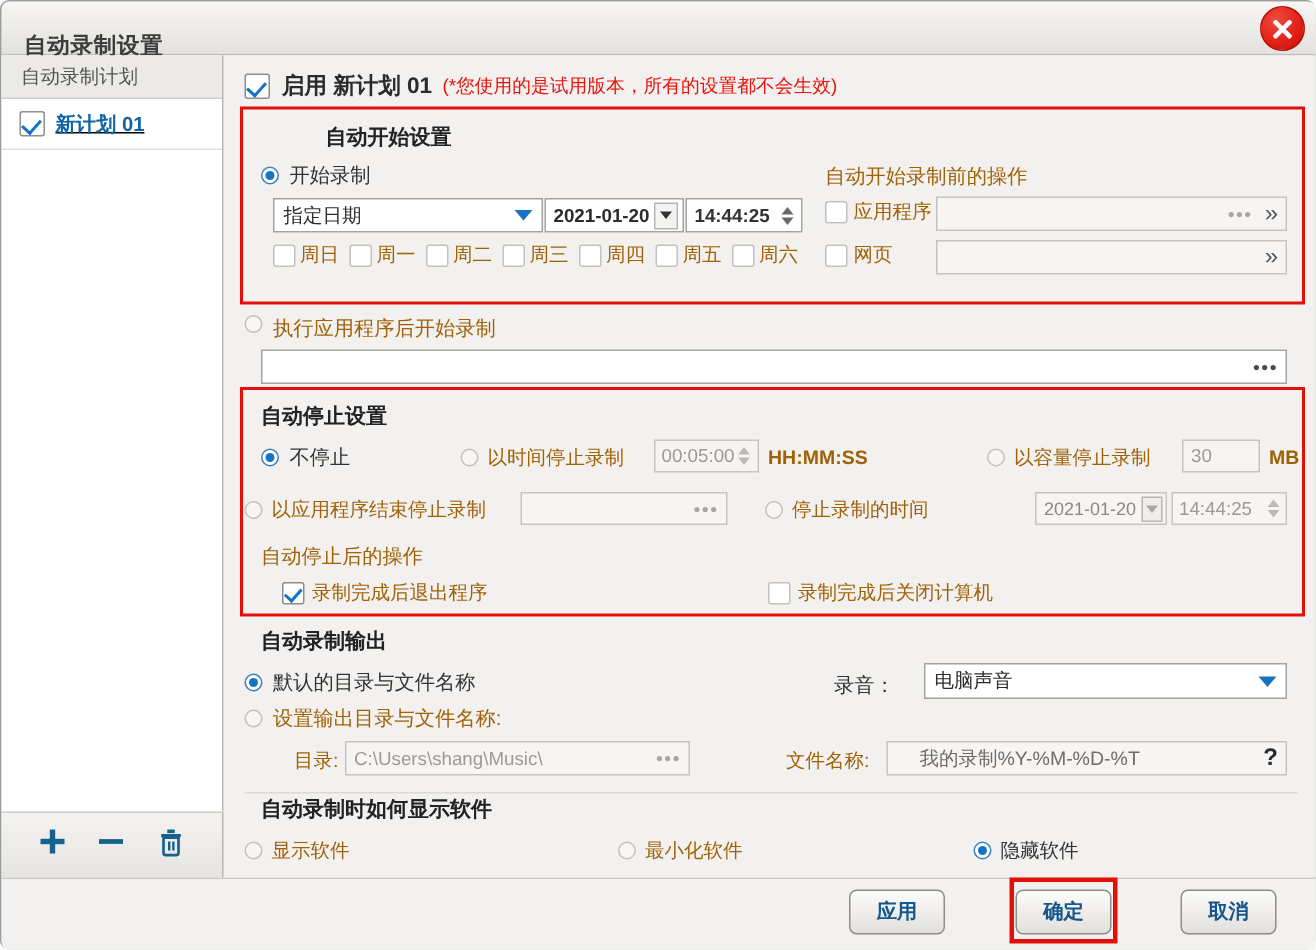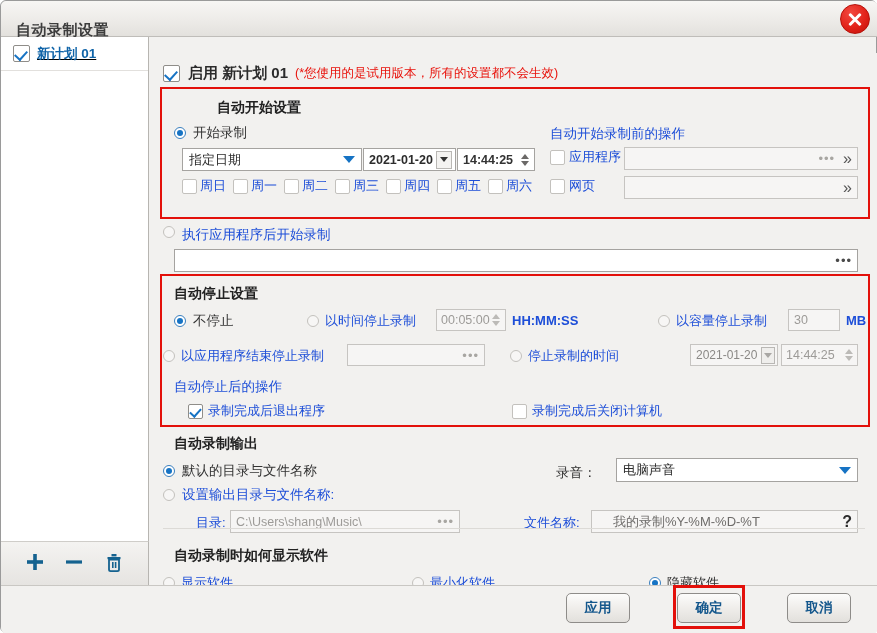--- a/index.html
+++ b/index.html
@@ -63,21 +63,21 @@
     position: absolute; left: 0; top: 540px; width: 148px; height: 44px;
     background: linear-gradient(to bottom, #f4f3f1, #e6e4e1);
     border-right: 1px solid #b7b5b1; border-top: 1px solid #cfcdc9;
     display: flex; align-items: center; justify-content: space-around;
     padding: 0 14px;
   }
   .tool-ico { cursor: pointer; color: #15628f; }
 
   
   .content {
-    position: absolute; left: 149px; top: 52px; width: 727px; height: 548px;
+    position: absolute; left: 149px; top: 36px; width: 727px; height: 548px;
     background: #f2f1ef;
   }
   .enable-row {
     position: absolute; left: 13px; top: 11px;
     display: flex; align-items: center;
   }
   .enable-label {
     font-size: 15px; font-weight: bold; color: #2b2b2b; margin-left: 8px;
   }
   .trial-note {
@@ -118,21 +118,21 @@
   .cbox.on::after {
     content: ""; position: absolute; left: 3px; top: 1px;
     width: 5px; height: 9px; border: solid #1673c4;
     border-width: 0 2.5px 2.5px 0; transform: rotate(42deg);
   }
   .cbox.dis { border-color: #c3c1bd; }
   .cbox.big { width: 17px; height: 17px; }
   .cbox.big.on::after { left: 3px; top: 2px; width: 6px; height: 10px; }
 
   .lbl { font-size: 13px; color: #333333; }
-  .lbl.dis { color: #1d4ed8; }
+  .lbl.dis { color: #a16207; }
 
   
   .tb {
     background: #ffffff; border: 1px solid #a5a3a0;
     font-size: 12.5px; color: #333333;
     display: flex; align-items: center; padding: 0 5px;
   }
   .tb.dis { background: #f6f5f4; border-color: #c6c4c1; color: #9d9b98; }
   .sel {
     background: #ffffff; border: 1px solid #a5a3a0;
@@ -195,20 +195,21 @@
 
   <div class="titlebar">
     <div class="title-text">自动录制设置</div>
     <div class="close-btn">
       <div class="x1"></div>
       <div class="x2"></div>
     </div>
   </div>
 
   <div class="sidebar">
+    <div class="sidebar-header">自动录制计划</div>
     <div class="plan-item">
       <span class="cbox big on"></span>
       <span class="plan-label">新计划 01</span>
     </div>
   </div>
 
   <div class="sidebar-toolbar">
     <span class="tool-ico">
       <svg width="22" height="22" viewBox="0 0 22 22">
           <rect x="9.2" y="3" width="3.6" height="16" fill="#15628f"></rect>

